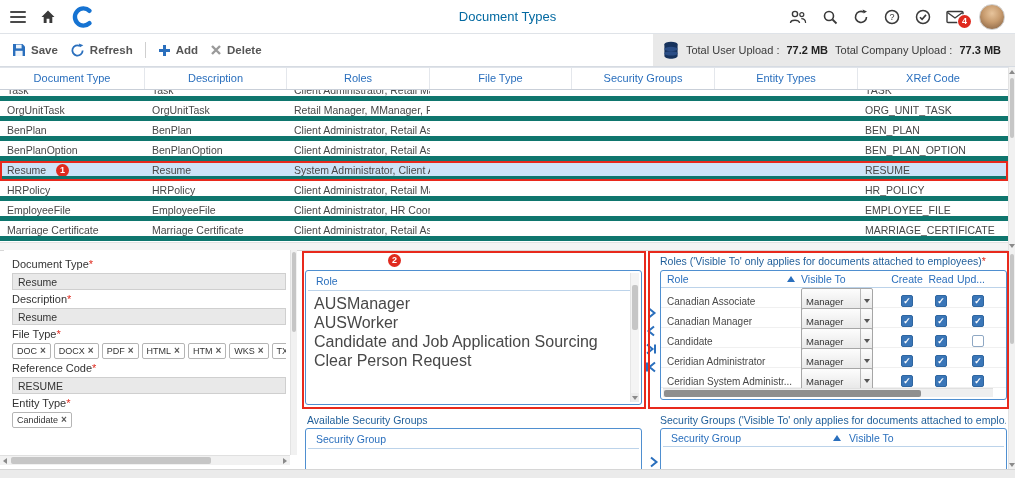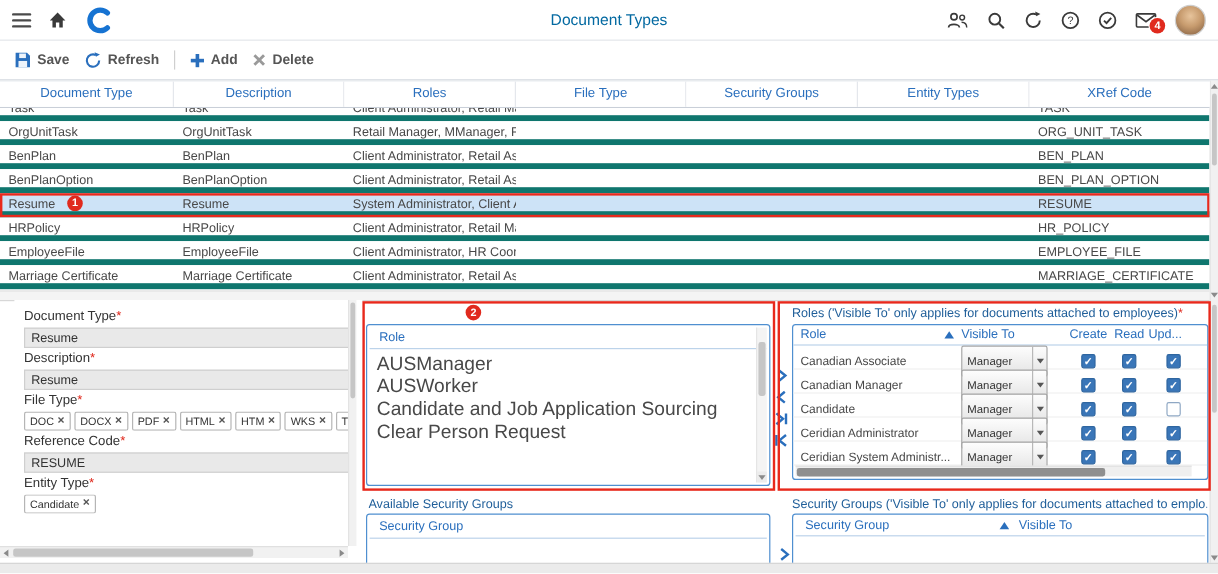--- a/index.html
+++ b/index.html
@@ -43,21 +43,21 @@
   .tri-up{width:0;height:0;border-left:3px solid transparent;border-right:3px solid transparent;border-bottom:4px solid #8a8a8a;}
   .tri-down{width:0;height:0;border-left:3px solid transparent;border-right:3px solid transparent;border-top:4px solid #8a8a8a;}
   .tri-left{width:0;height:0;border-top:3px solid transparent;border-bottom:3px solid transparent;border-right:4px solid #8a8a8a;}
   .tri-right{width:0;height:0;border-top:3px solid transparent;border-bottom:3px solid transparent;border-left:4px solid #8a8a8a;}
   .vthumb{position:absolute;left:1px;right:1px;background:#c6c6c6;border-radius:2px;}
 
   
   .detail{position:absolute;top:250px;left:0;right:0;bottom:0;background:#fff;border-top:1px solid #d7d7d7;}
 
   
-  .form{position:absolute;left:12px;top:250px;width:290px;height:203px;padding:5px 8px 0 8px;overflow:hidden;background:#fff;}
+  .form{position:absolute;left:4px;top:250px;width:290px;height:203px;padding:5px 8px 0 8px;overflow:hidden;background:#fff;}
   .form-label{font-size:11px;color:#333;margin:3px 0 3px;white-space:nowrap;}
   .req{color:#e02a1e;}
   .form-input{height:17px;background:#e9e9e9;border:1px solid #cfcfcf;font-size:10.5px;color:#333;display:flex;align-items:center;padding:0 5px;margin-bottom:2px;cursor:text;}
   .chips{display:flex;gap:3px;overflow:hidden;margin-bottom:2px;white-space:nowrap;}
   .chip{display:inline-flex;align-items:center;gap:3px;border:1px solid #b5b5b5;background:#fff;border-radius:2px;font-size:9px;color:#333;padding:2px 4px;white-space:nowrap;cursor:default;}
   .chip .x{color:#555;font-weight:bold;font-size:10px;line-height:1;cursor:pointer;}
   .form-vscroll{left:290px;top:250px;width:7px;height:205px;}
   .form-hscroll{position:absolute;left:0;top:455px;width:290px;height:10px;background:#f1f1f1;border-top:1px solid #e0e0e0;}
   .form-hscroll .hend{position:absolute;top:0;width:10px;height:9px;display:flex;align-items:center;justify-content:center;}
   .hthumb{position:absolute;top:1px;height:7px;background:#c6c6c6;border-radius:2px;}
@@ -202,20 +202,34 @@
       <span>Add</span>
     </div>
     <div class="tool-btn">
       <span class="icon-btn">
         <svg width="12" height="12" viewBox="0 0 12 12">
             <path d="M2 2 L10 10 M10 2 L2 10" stroke="#9a9a9a" stroke-width="2.4"></path>
           </svg>
       </span>
       <span>Delete</span>
     </div>
+    <div class="upload-box">
+      <span class="icon-btn">
+        <svg width="16" height="19" viewBox="0 0 16 19">
+            <ellipse cx="8" cy="3.4" rx="6.6" ry="2.6" fill="#16325c"></ellipse>
+            <path d="M1.4 3.4 V15 C1.4 16.6 4.4 17.8 8 17.8 C11.6 17.8 14.6 16.6 14.6 15 V3.4" fill="#16325c"></path>
+            <ellipse cx="8" cy="8" rx="6.6" ry="2.2" fill="#2a4d85"></ellipse>
+            <ellipse cx="8" cy="12.4" rx="6.6" ry="2.2" fill="#2a4d85"></ellipse>
+          </svg>
+      </span>
+      <span class="lbl">Total User Upload :</span>
+      <span class="val">77.2 MB</span>
+      <span class="lbl">Total Company Upload :</span>
+      <span class="val">77.3 MB</span>
+    </div>
   </div>
 
   <div class="grid-header">
     <div class="hcell">Document Type</div>
     <div class="hcell">Description</div>
     <div class="hcell">Roles</div>
     <div class="hcell">File Type</div>
     <div class="hcell">Security Groups</div>
     <div class="hcell">Entity Types</div>
     <div class="hcell">XRef Code</div>

